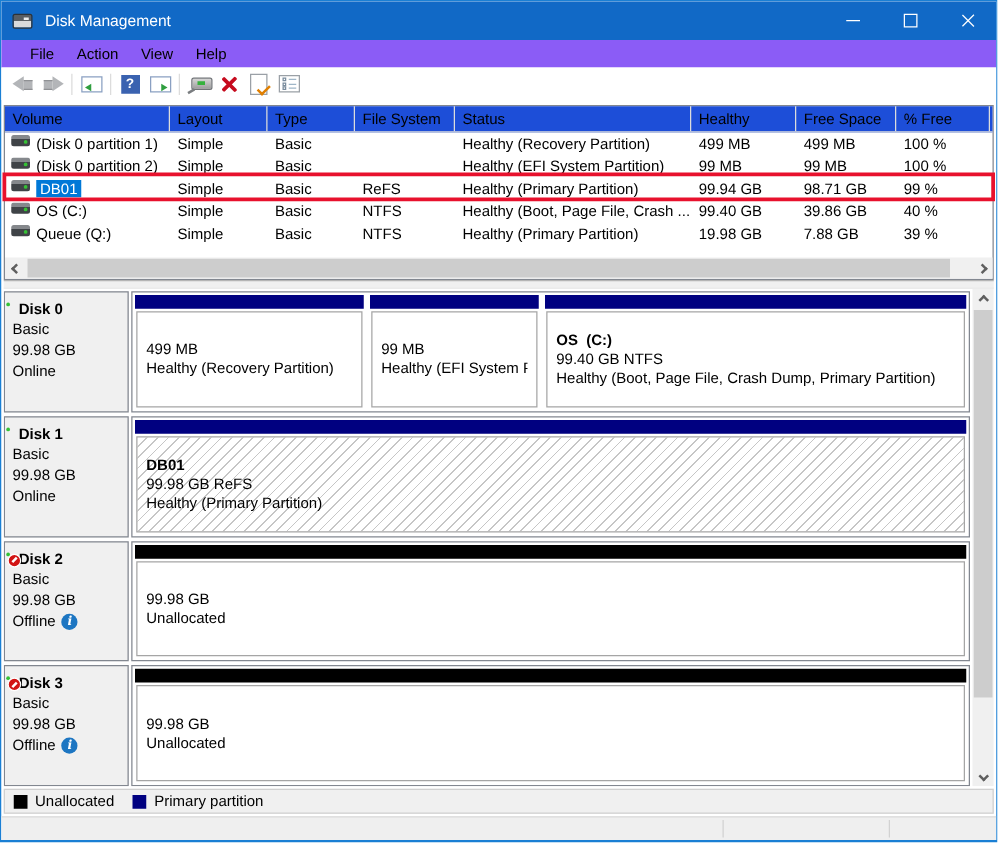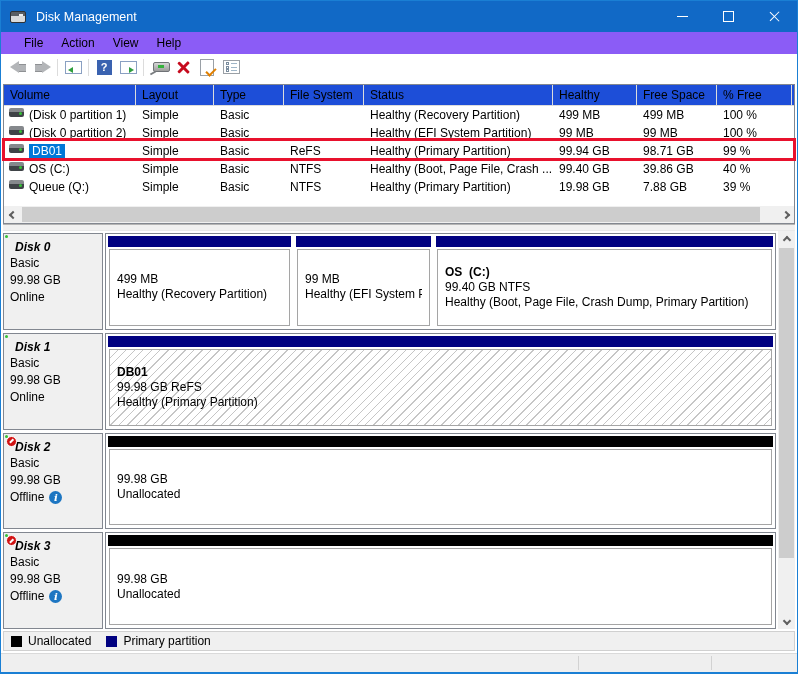--- a/index.html
+++ b/index.html
@@ -78,21 +78,21 @@
   .chev.down{transform:rotate(135deg);} .chev.left{transform:rotate(-135deg);}
   .htrack{flex:1;height:17px;position:relative;}
   .hthumb{position:absolute;left:1px;top:1px;height:15px;width:738px;background:#cdcdcd;}
   
   .splitter{flex:0 0 5px;margin:0 2px;background:#f0f0f0;border-top:1px solid #b5b5b5;border-bottom:1px solid #e9e9e9;}
   
   .pane-bottom{flex:0 0 398px;margin:0 2px;display:flex;overflow:hidden;}
   .disk-list{flex:1;display:flex;flex-direction:column;gap:3px;padding-top:2px;overflow:hidden;}
   .disk-row{flex:1;display:flex;min-height:0;}
   .disk-label{flex:0 0 100px;background:#f0f0f0;border:1px solid #828790;box-sizing:border-box;padding:6px 0 0 6px;}
-  .disk-name{display:flex;gap:5px;font-weight:bold;font-style:italic;}
+  .disk-name{display:flex;align-items:center;gap:5px;font-weight:bold;}
   .ico-wrap{position:relative;display:inline-block;}
   .offline-badge{position:absolute;left:-4px;top:-4px;width:9px;height:9px;border-radius:50%;background:#d21414;border:1px solid #fff;box-sizing:content-box;}
   .offline-badge::after{content:"";position:absolute;left:2px;top:3.5px;width:5px;height:1.6px;background:#fff;transform:rotate(-45deg);}
   .disk-line{margin-top:2px;line-height:15px;display:flex;align-items:center;}
   .infoico{width:13px;height:13px;border-radius:50%;background:#1d76c2;color:#fff;font-style:italic;font-weight:bold;font-family:"DejaVu Serif","Liberation Serif",serif;font-size:10px;display:inline-flex;align-items:center;justify-content:center;margin-left:5px;flex:0 0 auto;}
   .infoico::after{content:"i";}
   .disk-strip{flex:1;margin-left:2px;border:1px solid #828790;background:#fff;box-sizing:border-box;display:flex;gap:3px;padding:1px;min-width:0;}
   .part{display:flex;flex-direction:column;box-sizing:border-box;min-width:0;}
   .part-bar{flex:0 0 11px;margin:1px 1px 0 1px;}
   .bar-primary{background:#000080;}

